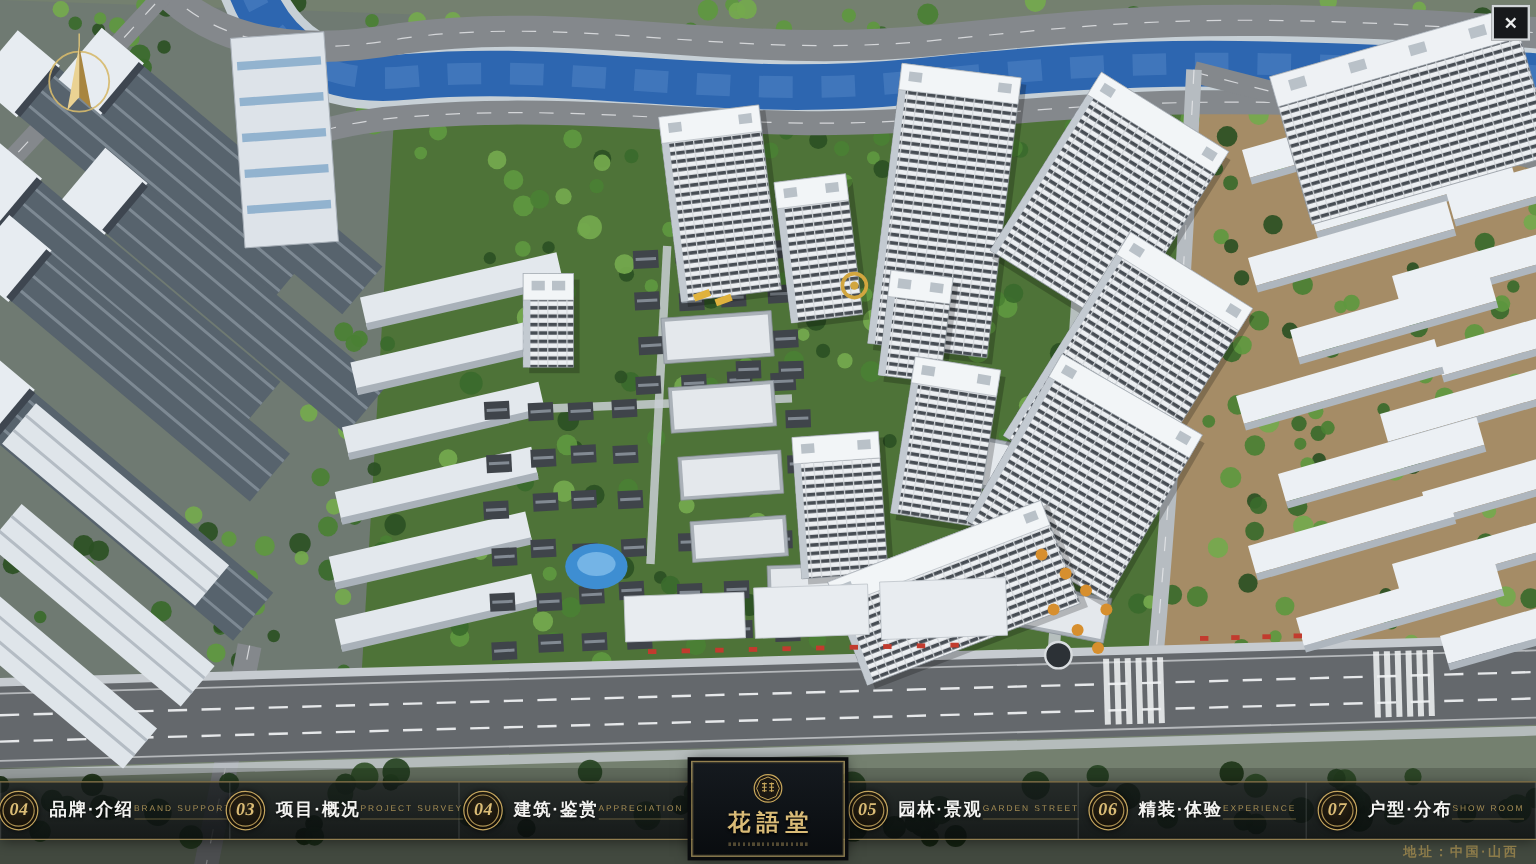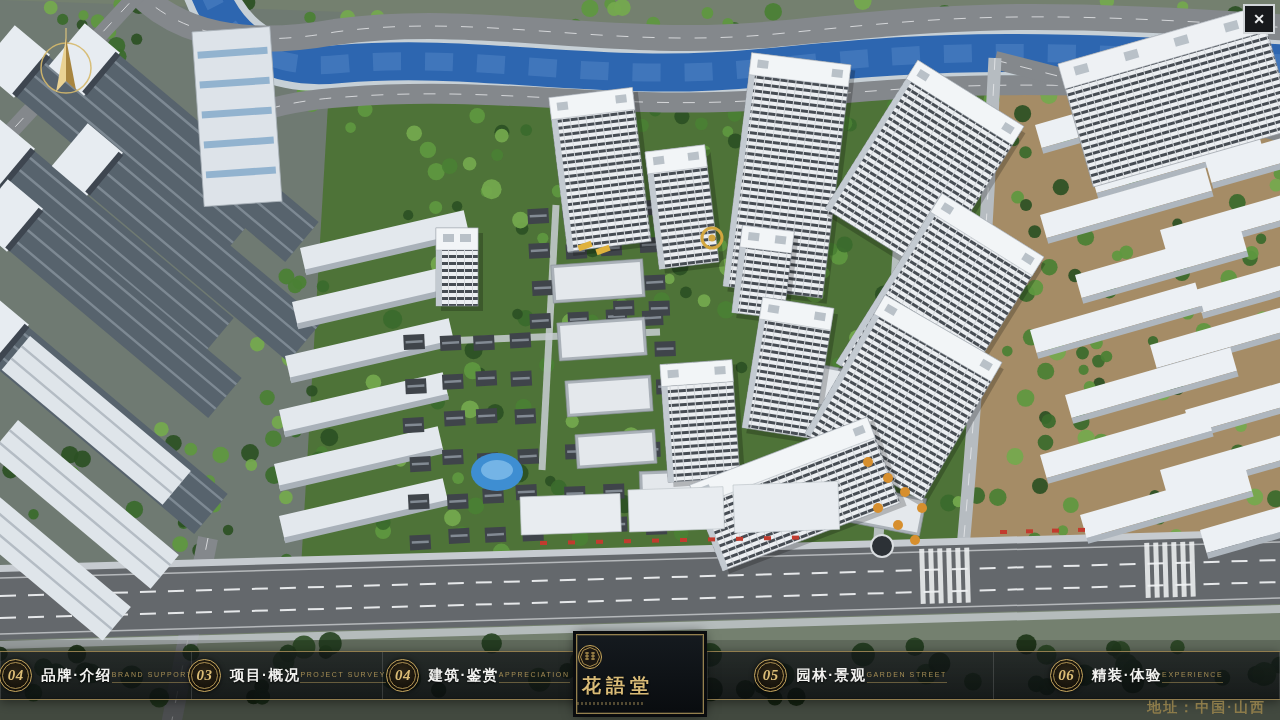--- a/index.html
+++ b/index.html
@@ -24,28 +24,28 @@
   .txt{display:flex;flex-direction:row;align-items:flex-start}
   .zh{font-weight:700;font-size:14.5px;line-height:1.1;color:#f3f3f1;letter-spacing:1.5px;
       text-shadow:0 1px 2px rgba(0,0,0,.8);white-space:nowrap}
   .en{font-size:7px;line-height:1;color:#a68e55;letter-spacing:1.6px;margin-top:3px;padding-bottom:2px;
       border-bottom:1px solid rgba(166,142,85,.55);align-self:stretch;white-space:nowrap}
 
   
   .logo-box{position:absolute;left:50%;transform:translateX(-50%);bottom:6px;width:126px;height:78px;
             background:linear-gradient(180deg,#151a1f,#090c0f);border:1px solid #94804e;
             box-shadow:0 0 0 3px #0a0c0e,0 0 12px rgba(0,0,0,.7),inset 0 0 0 1px rgba(148,128,78,.3);
-            display:flex;flex-direction:column;justify-content:center;gap:3px;cursor:pointer}
+            display:flex;flex-direction:column;align-items:center;justify-content:center;gap:3px;cursor:pointer}
   .logo-title{font-family:"Liberation Serif",serif;font-weight:700;font-size:19px;color:#d9bb77;
               letter-spacing:5px;text-indent:5px;text-shadow:0 1px 2px #000}
   .logo-sub{width:66px;height:3px;opacity:.75;
             background:repeating-linear-gradient(90deg,rgba(170,146,90,.6) 0 2px,transparent 2px 4px)}
 
   
-  .addr{position:absolute;right:14px;bottom:3px;font-weight:700;font-size:14px;color:#8c7b4a;letter-spacing:2px}
+  .addr{position:absolute;right:14px;bottom:3px;font-weight:700;font-size:11px;color:#8c7b4a;letter-spacing:2px}
 
   
   .close{position:absolute;top:4px;right:5px;width:28px;height:26px;background:#17191c;border:2px solid #d2d6d9;
          color:#eceeef;display:flex;align-items:center;justify-content:center;font-weight:700;font-size:14px;cursor:pointer}
 
   
   .compass{position:absolute;left:36px;top:24px;width:62px;height:80px;pointer-events:none}
 </style>
 </head>
 <body>
@@ -1061,20 +1061,29 @@
       </div>
       <div class="item">
         <div class="badge">
             <span>06</span>
           </div>
         <div class="txt">
             <div class="zh">精装·体验</div>
           <div class="en">EXPERIENCE</div>
           </div>
       </div>
+      <div class="item">
+        <div class="badge">
+            <span>07</span>
+          </div>
+        <div class="txt">
+            <div class="zh">户型·分布</div>
+          <div class="en">SHOW ROOM</div>
+          </div>
+      </div>
     </div>
   </div>
 
   <div class="logo-box">
     <svg width="26" height="26" viewBox="0 0 26 26">
       <circle cx="13" cy="13" r="11.5" fill="#1b1712" stroke="#c9a85c" stroke-width="1"></circle>
       <polygon points="13,3.5 19.7,6.3 22.5,13 19.7,19.7 13,22.5 6.3,19.7 3.5,13 6.3,6.3" fill="none" stroke="#c9a85c" stroke-width="0.8"></polygon>
       <path d="M8,9 h4 M8,12 h4 M8,15 h4 M10,8 v8 M14,9 h4 M14,12 h4 M14,15 h4 M16,8 v8" stroke="#c9a85c" stroke-width="0.9" fill="none"></path>
     </svg>
     <div class="logo-title">花語堂</div>

